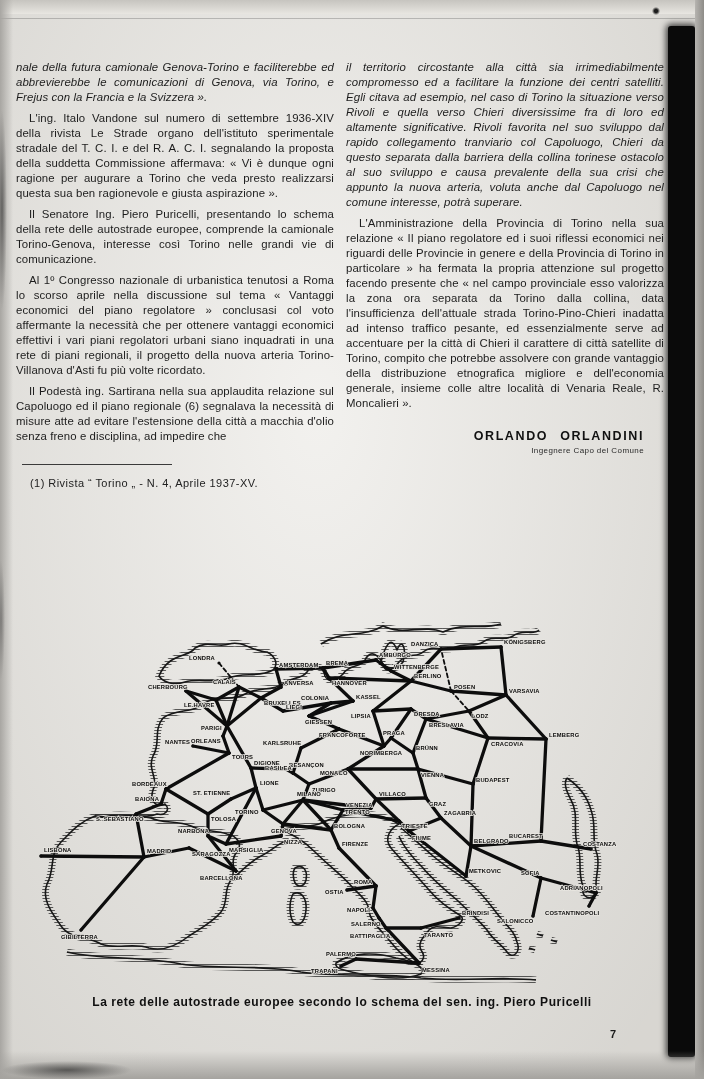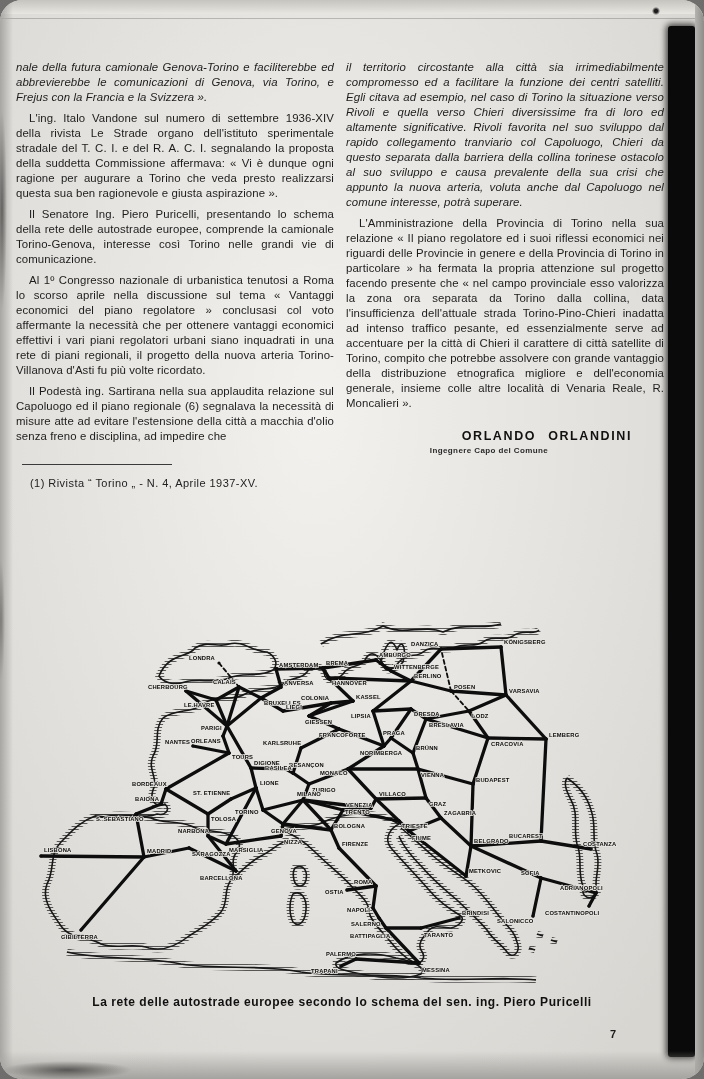--- a/index.html
+++ b/index.html
@@ -1,17 +1,17 @@
 <!DOCTYPE html>
 <html><head>
 <meta charset="utf-8">
 <style>
   html,body{margin:0;padding:0;background:#6f6e6c;}
   .scan{position:relative;width:704px;height:1079px;background:#e8e6e1;overflow:hidden;
-        font-family:"Liberation Sans",sans-serif;color:#1c1c1c;border-radius:22px;}
+        font-family:"Liberation Sans",sans-serif;color:#1c1c1c;}
   .scan::before{content:"";position:absolute;inset:0;pointer-events:none;
         background:radial-gradient(ellipse at 45% 38%, rgba(255,255,255,.45), rgba(0,0,0,.07) 88%);}
   
   .edge-top{position:absolute;left:0;top:0;right:0;height:14px;background:linear-gradient(#c6c4bf,#e8e6e1);}
   .crease{position:absolute;left:0;top:18px;width:100%;height:1px;background:rgba(95,95,95,.35);}
   .edge-left{position:absolute;left:0;top:0;bottom:0;width:13px;
         background:linear-gradient(to right,#a8a6a2,rgba(232,230,225,0));}
   .blotch-left{position:absolute;left:-3px;top:110px;width:10px;height:200px;border-radius:50%;
         background:radial-gradient(closest-side,rgba(35,35,35,.55),rgba(35,35,35,0));}
   .blotch-left2{position:absolute;left:-3px;top:560px;width:8px;height:120px;border-radius:50%;
@@ -29,24 +29,24 @@
   
   .col{position:absolute;top:60px;width:318px;}
   .col-left{left:16px;}
   .col-right{left:346px;}
   .para{font-size:11.4px;line-height:15px;text-align:justify;margin:0 0 6px;text-indent:13px;
         letter-spacing:.1px;}
   .para.continuation{text-indent:0;font-style:italic;}
   .para.italic{font-style:italic;}
   .footnote-rule{width:150px;height:1px;background:#3a3a3a;margin:20px 0 12px 6px;}
   .footnote{font-size:11px;letter-spacing:.45px;padding-left:14px;color:#222;}
-  .signature{margin-top:18px;text-align:right;padding-right:32px;}
+  .signature{margin-top:18px;text-align:right;padding-right:20px;}
   .sig-name{font-weight:bold;font-size:12.5px;letter-spacing:1.6px;word-spacing:7px;color:#111;}
-  .sig-title{font-weight:bold;font-size:8px;letter-spacing:.4px;margin-top:3px;color:#2a2a2a;
-        filter:blur(.25px);text-align:center;}
+  .sig-title{font-weight:normal;font-size:8px;letter-spacing:.4px;margin-top:3px;color:#2a2a2a;
+        filter:blur(.25px);}
   
   .map-block{position:absolute;left:31px;top:618px;width:622px;}
   #map-svg{display:block;width:622px;height:372px;}
   .coast{fill:none;stroke:#171717;stroke-width:1.6;stroke-linejoin:round;}
   .coast-shade{fill:none;stroke:url(#hatch);stroke-width:7;opacity:.85;}
   #map-edges line{stroke:#0d0d0d;stroke-width:3.3;stroke-linecap:round;}
   #map-edges line.dash{stroke-dasharray:4 3;stroke-width:1.8;}
   #map-cities circle{fill:#0d0d0d;}
   #map-cities text{font-family:"Liberation Sans",sans-serif;font-size:5.8px;font-weight:bold;
         fill:#0b0b0b;paint-order:stroke;stroke:#e8e6e1;stroke-width:1.5px;letter-spacing:.2px;}

